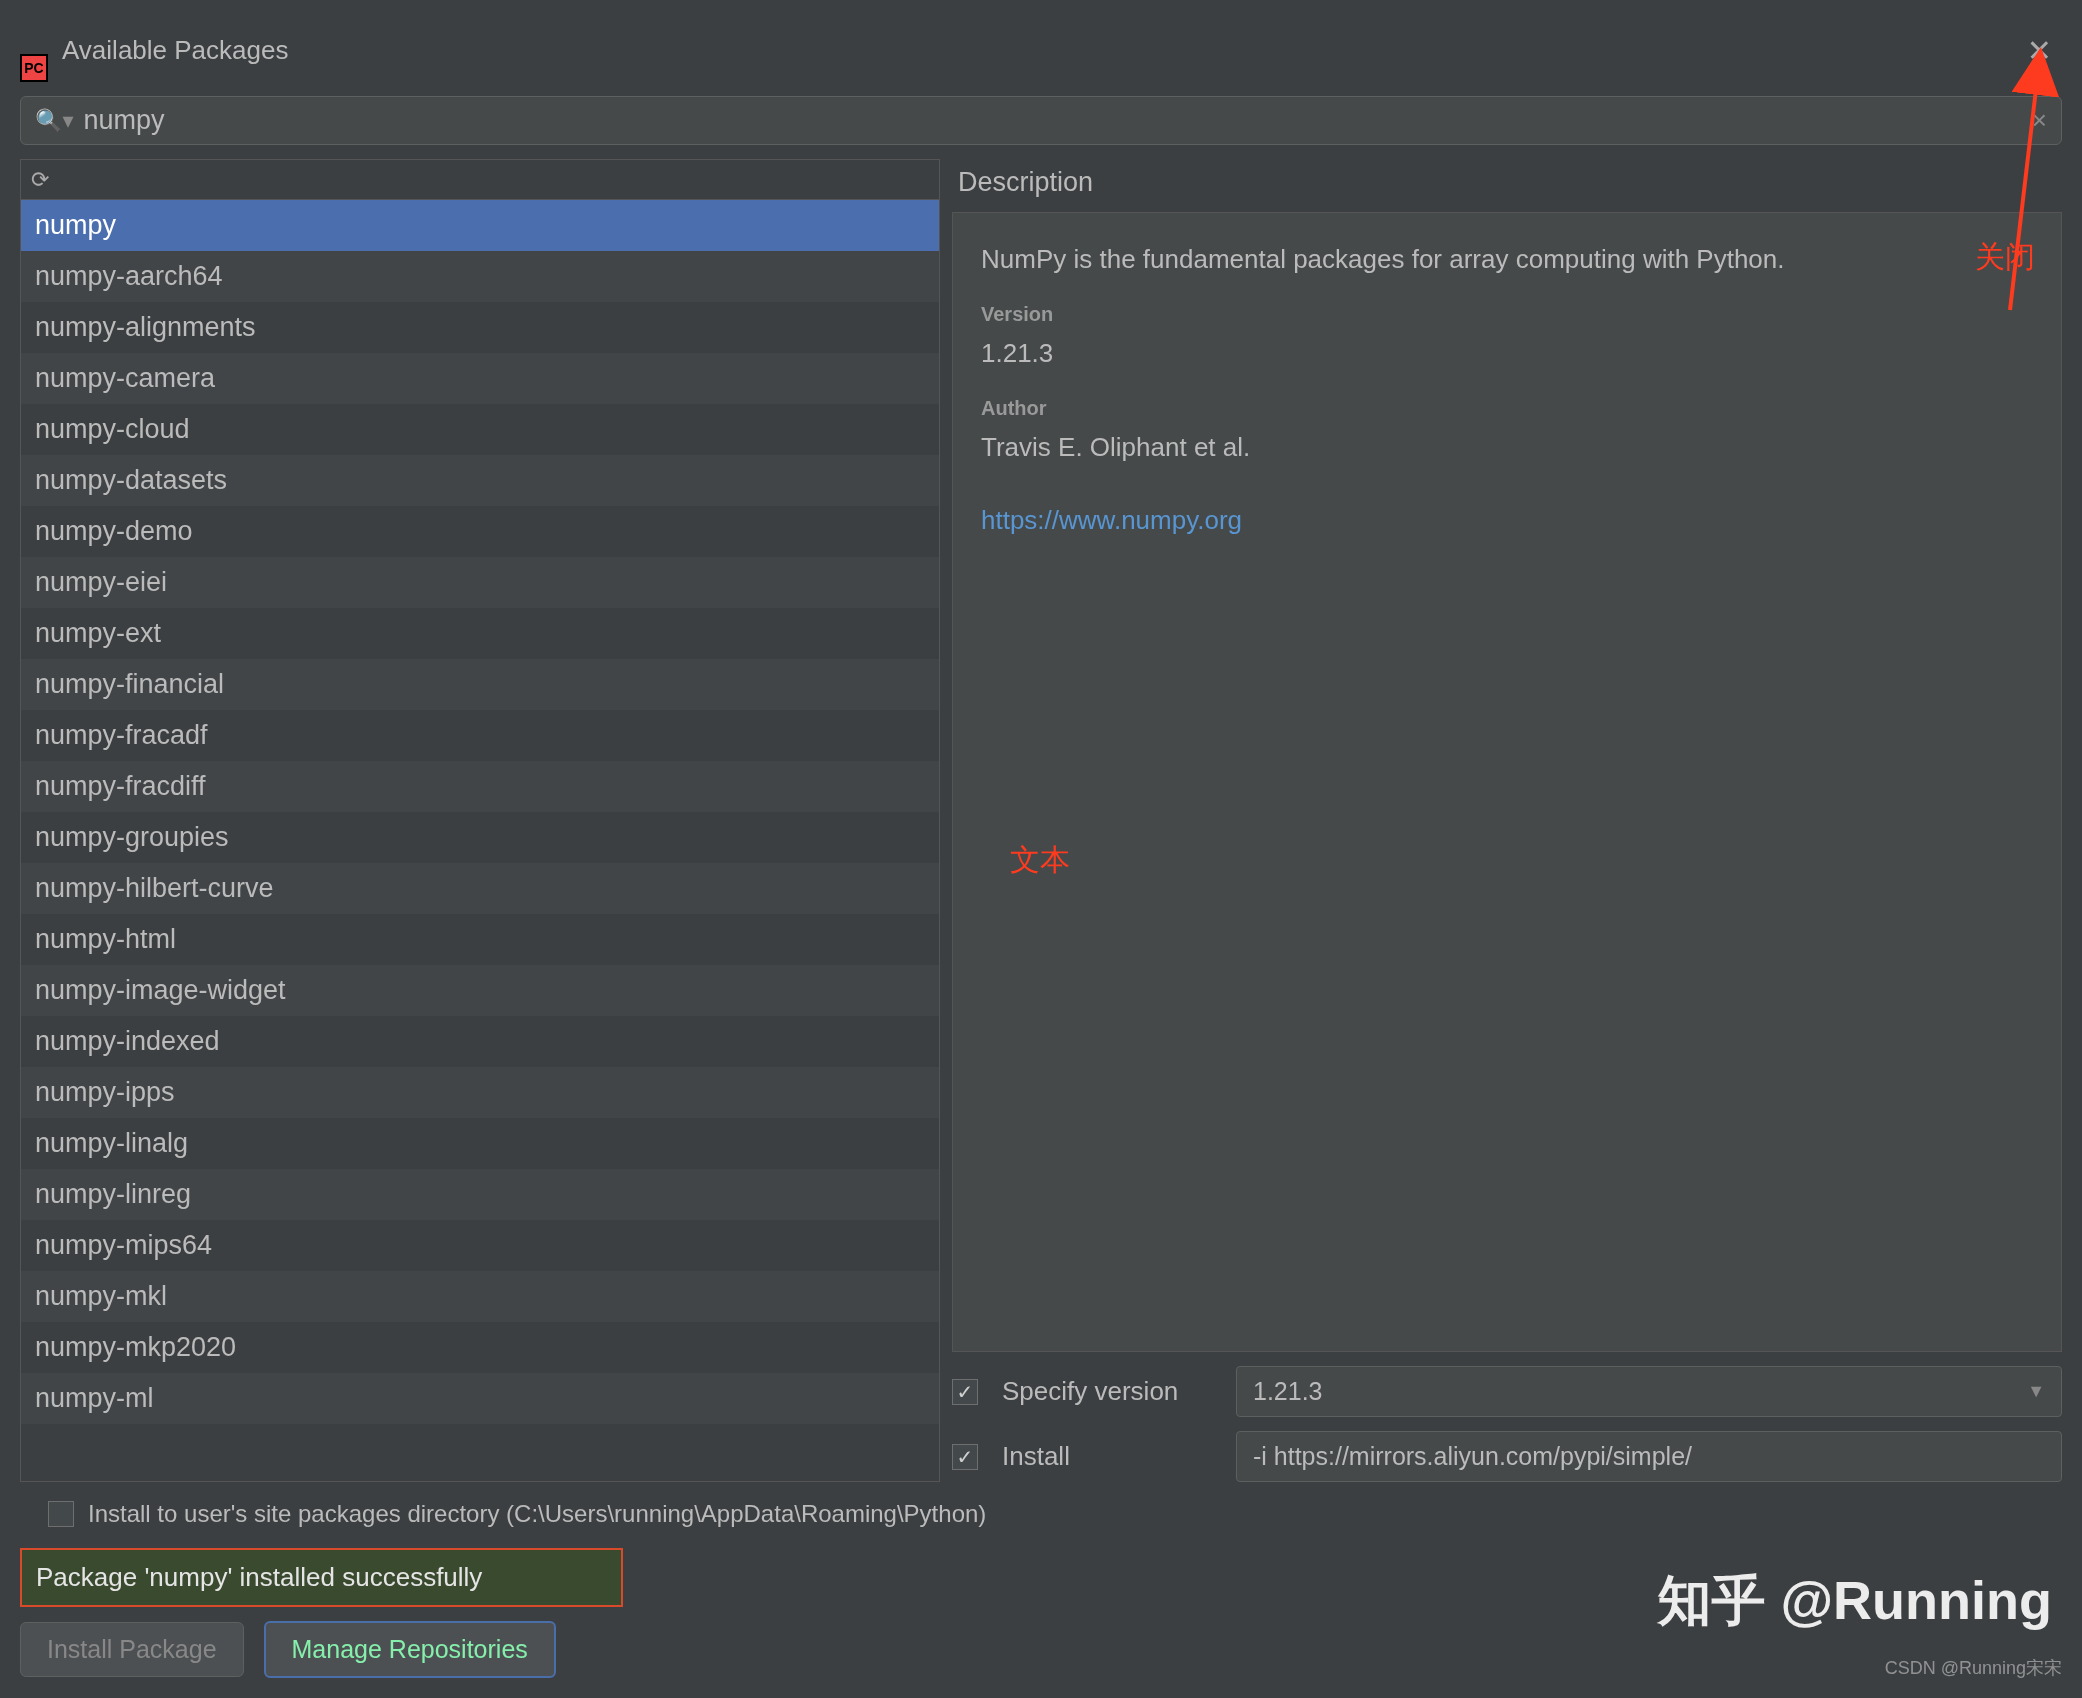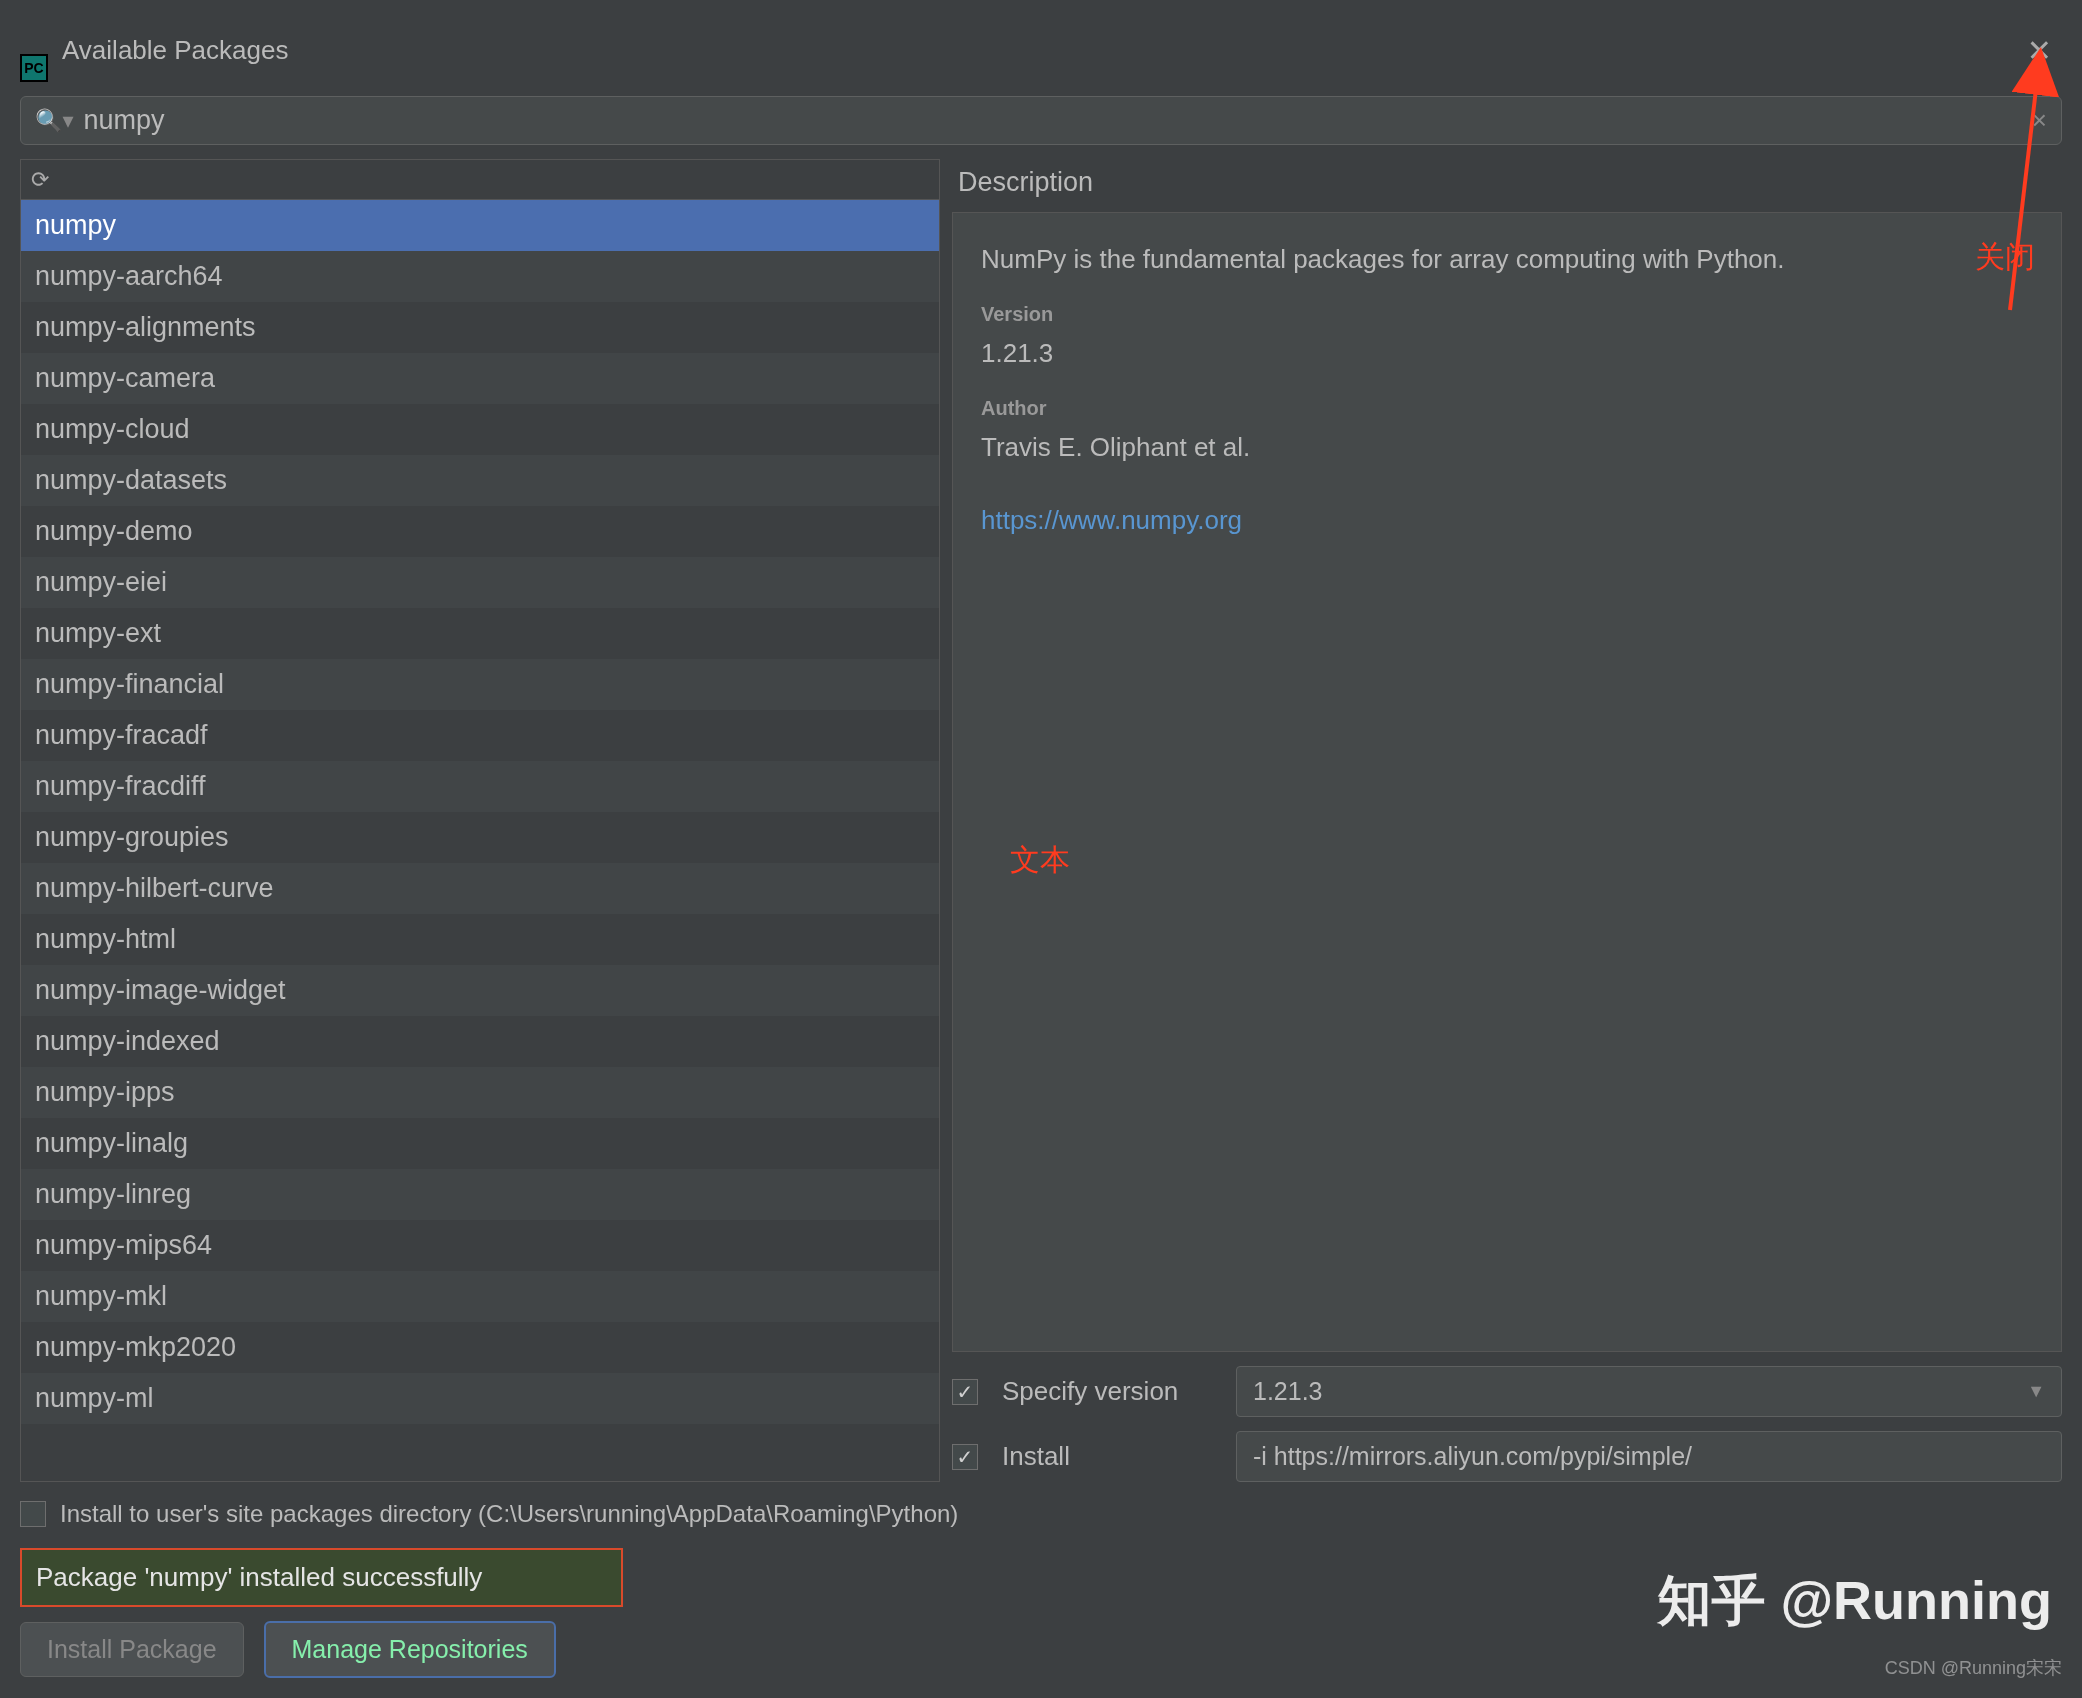--- a/index.html
+++ b/index.html
@@ -21,21 +21,21 @@
   flex-direction: column;
 }
 .titlebar {
   display: flex;
   align-items: center;
   gap: 14px;
   padding: 6px 0 14px 0;
 }
 .app-icon {
   width: 28px; height: 28px;
-  background: #0f766e;
+  background: #ef4444;
   border: 2px solid #000;
   display: flex; align-items: center; justify-content: center;
   font-size: 14px; font-weight: bold; color: #000; margin-top: 36px;
 }
 .titlebar .title { font-size: 26px; color: #bbbbbb; }
 .titlebar .spacer { flex: 1; }
 .close-x {
   font-size: 30px;
   color: #aaaaaa;
   cursor: pointer;
@@ -164,20 +164,21 @@
   margin-top: 12px;
   display: flex;
   flex-direction: column;
   gap: 14px;
 }
 .install-user-row {
   display: flex;
   align-items: center;
   gap: 14px;
   padding: 6px 0;
+  margin-left: 28px;
 }
 .install-user-row .checkbox.empty { color: transparent; }
 .status-bar {
   background: #3a4a2f;
   color: #e5e5e5;
   padding: 12px 14px;
   font-size: 26px;
   border: 2px solid #d94a2b;
   width: 603px;
 }

